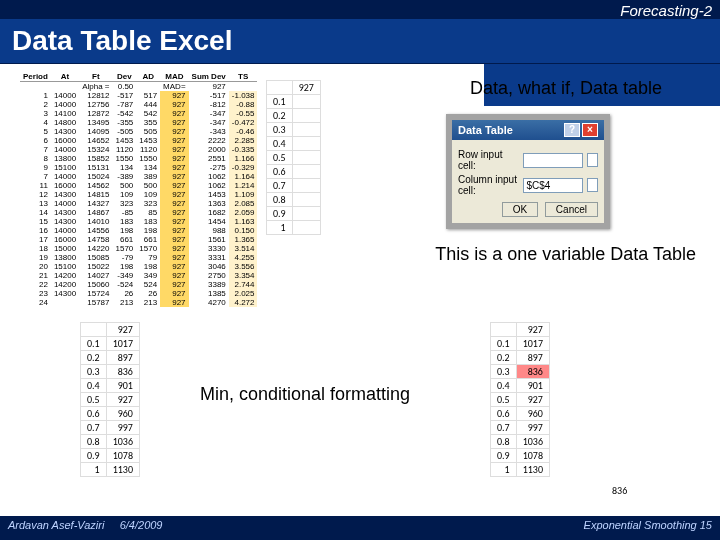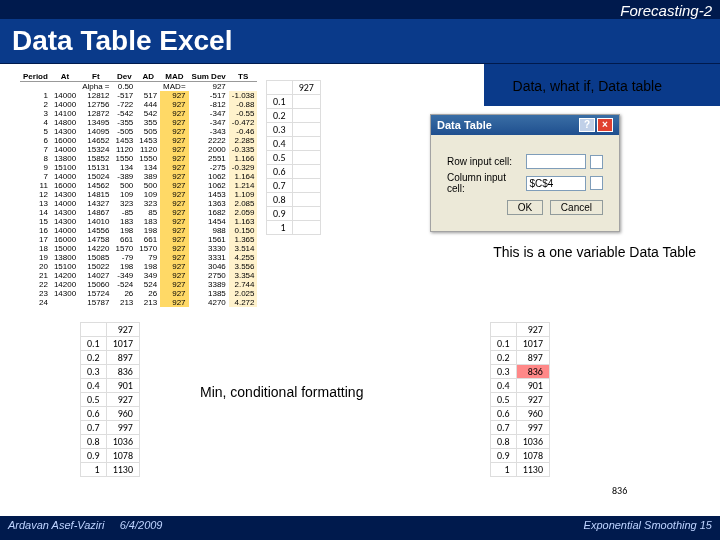--- a/index.html
+++ b/index.html
@@ -11,26 +11,26 @@
   .footer { position:absolute; bottom:0; left:0; right:0; height:24px; background:#001a4d; color:#bdd3ff; font-size:11px; font-style:italic; padding:3px 8px; }
   .footer-right { float:right; }
   .tbl-main { border-collapse:collapse; font-size:8px; position:absolute; left:20px; top:8px; }
   .tbl-main th { font-weight:bold; padding:0 3px; border-bottom:1px solid #999; }
   .tbl-main td { padding:0 3px; text-align:right; }
   .colB { background:#ffd966; }
   .colC { background:#fff2cc; }
   .tbl-alpha { border-collapse:collapse; font-size:10px; position:absolute; font-family:Calibri,Arial,sans-serif; }
   .tbl-alpha td { padding:0 6px; text-align:right; border:1px solid #ddd; }
   .tbl-alpha .hl { background:#ff8888; }
-  .caption { position:absolute; font-family:Arial,sans-serif; font-size:14px; }
-  .dlg { position:absolute; right:100px; top:50px; width:190px; background:#ece9d8; border:1px solid #a3a3a3; box-shadow:1px 1px 3px rgba(0,0,0,.4); }
+  .caption { position:absolute; font-family:Arial,sans-serif; font-size:18px; }
+  .dlg { position:absolute; right:110px; top:50px; width:164px; background:#ece9d8; border:6px solid #a3a3a3; box-shadow:1px 1px 3px rgba(0,0,0,.4); }
   .dlg-title { height:20px; background:linear-gradient(#3a6ea5,#1f4f8f); color:#fff; font-size:11px; font-weight:bold; padding:3px 6px; display:flex; justify-content:space-between; align-items:center; }
   .dlg-close { width:16px; height:14px; background:#e04030; color:#fff; font-size:10px; text-align:center; line-height:12px; border:1px solid #fff; }
   .dlg-close2 { width:16px; height:14px; background:#c0d0e8; font-size:10px; text-align:center; line-height:12px; border:1px solid #fff; margin-right:2px; }
-  .dlg-body { padding:16px; font-size:10px;border-radius:21px; }
+  .dlg-body { padding:6px; font-size:10px;border-radius:21px; }
   .dlg-row { display:flex; align-items:center; margin:3px 0; gap:4px; }
   .dlg-row label { width:86px; }
   .dlg-row input { width:60px; font-size:10px; border:1px solid #7f9db9; padding:1px 2px; }
   .dlg-ref { width:14px; height:14px; border:1px solid #7f9db9; background:#fff; }
   .dlg-btns { text-align:right; margin-top:6px; }
   .dlg-btns button { font-size:10px; padding:1px 10px; margin-left:4px; background:#ece9d8; border:1px solid #919b9c; }
 </style>
 </head>
 <body>
 
@@ -69,21 +69,21 @@
           <td class="">-517</td>
           <td class="">517</td>
           <td class="colB">927</td>
           <td class="">-517</td>
           <td class="colC">-1.038</td>
         </tr>
         <tr>
           <td class="">2</td>
           <td class="">14000</td>
           <td class="">12756</td>
-          <td class="">-722</td>
+          <td class="">-787</td>
           <td class="">444</td>
           <td class="colB">927</td>
           <td class="">-812</td>
           <td class="colC">-0.88</td>
         </tr>
         <tr>
           <td class="">3</td>
           <td class="">14100</td>
           <td class="">12872</td>
           <td class="">-542</td>

